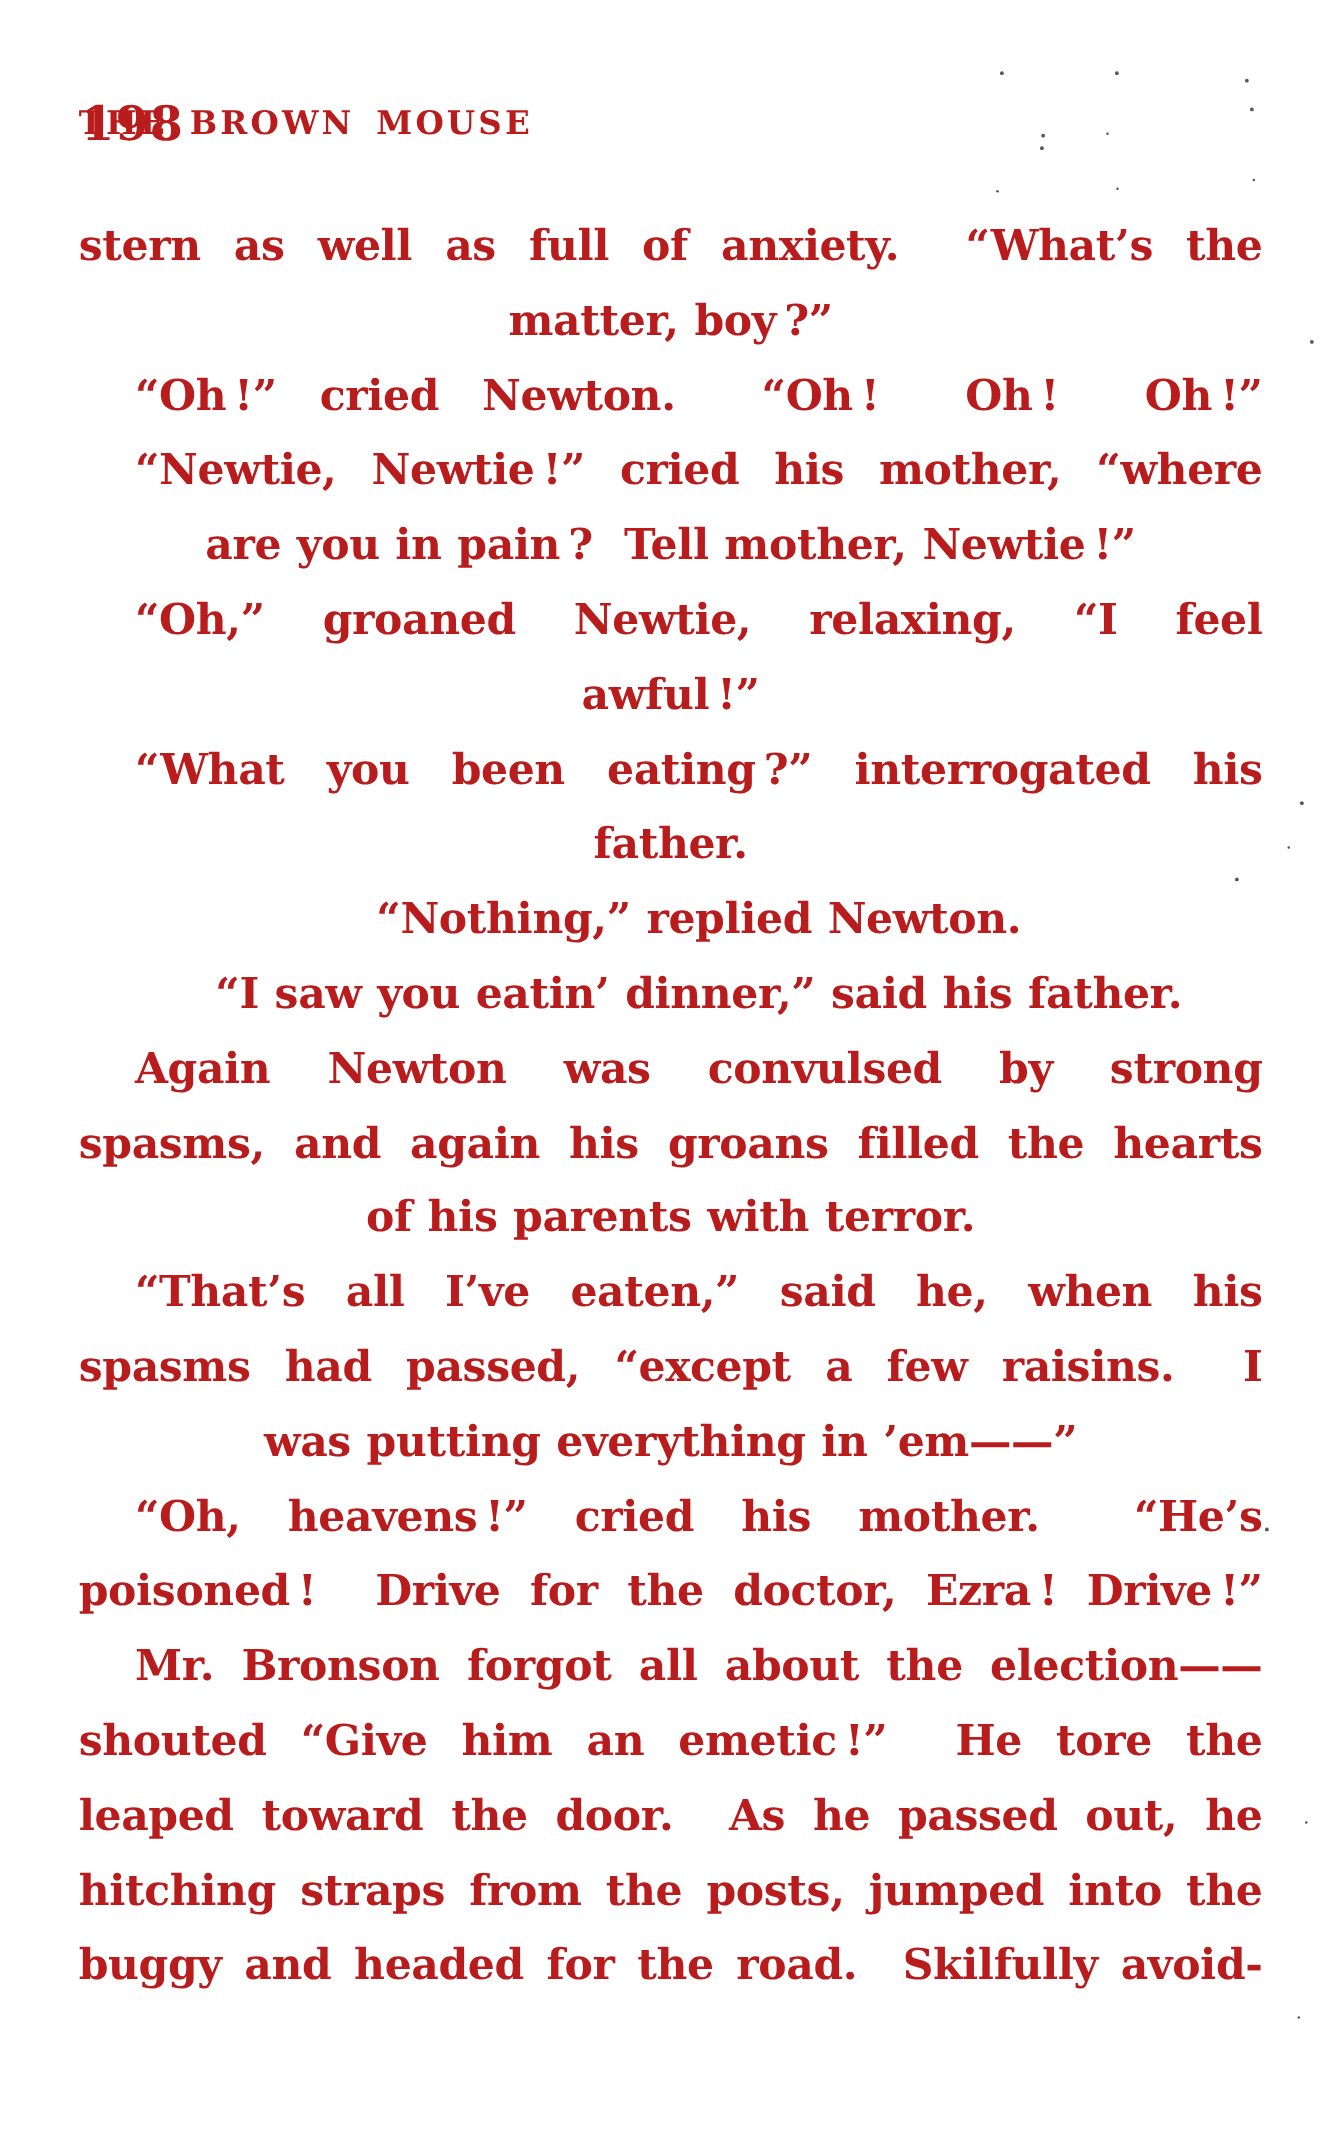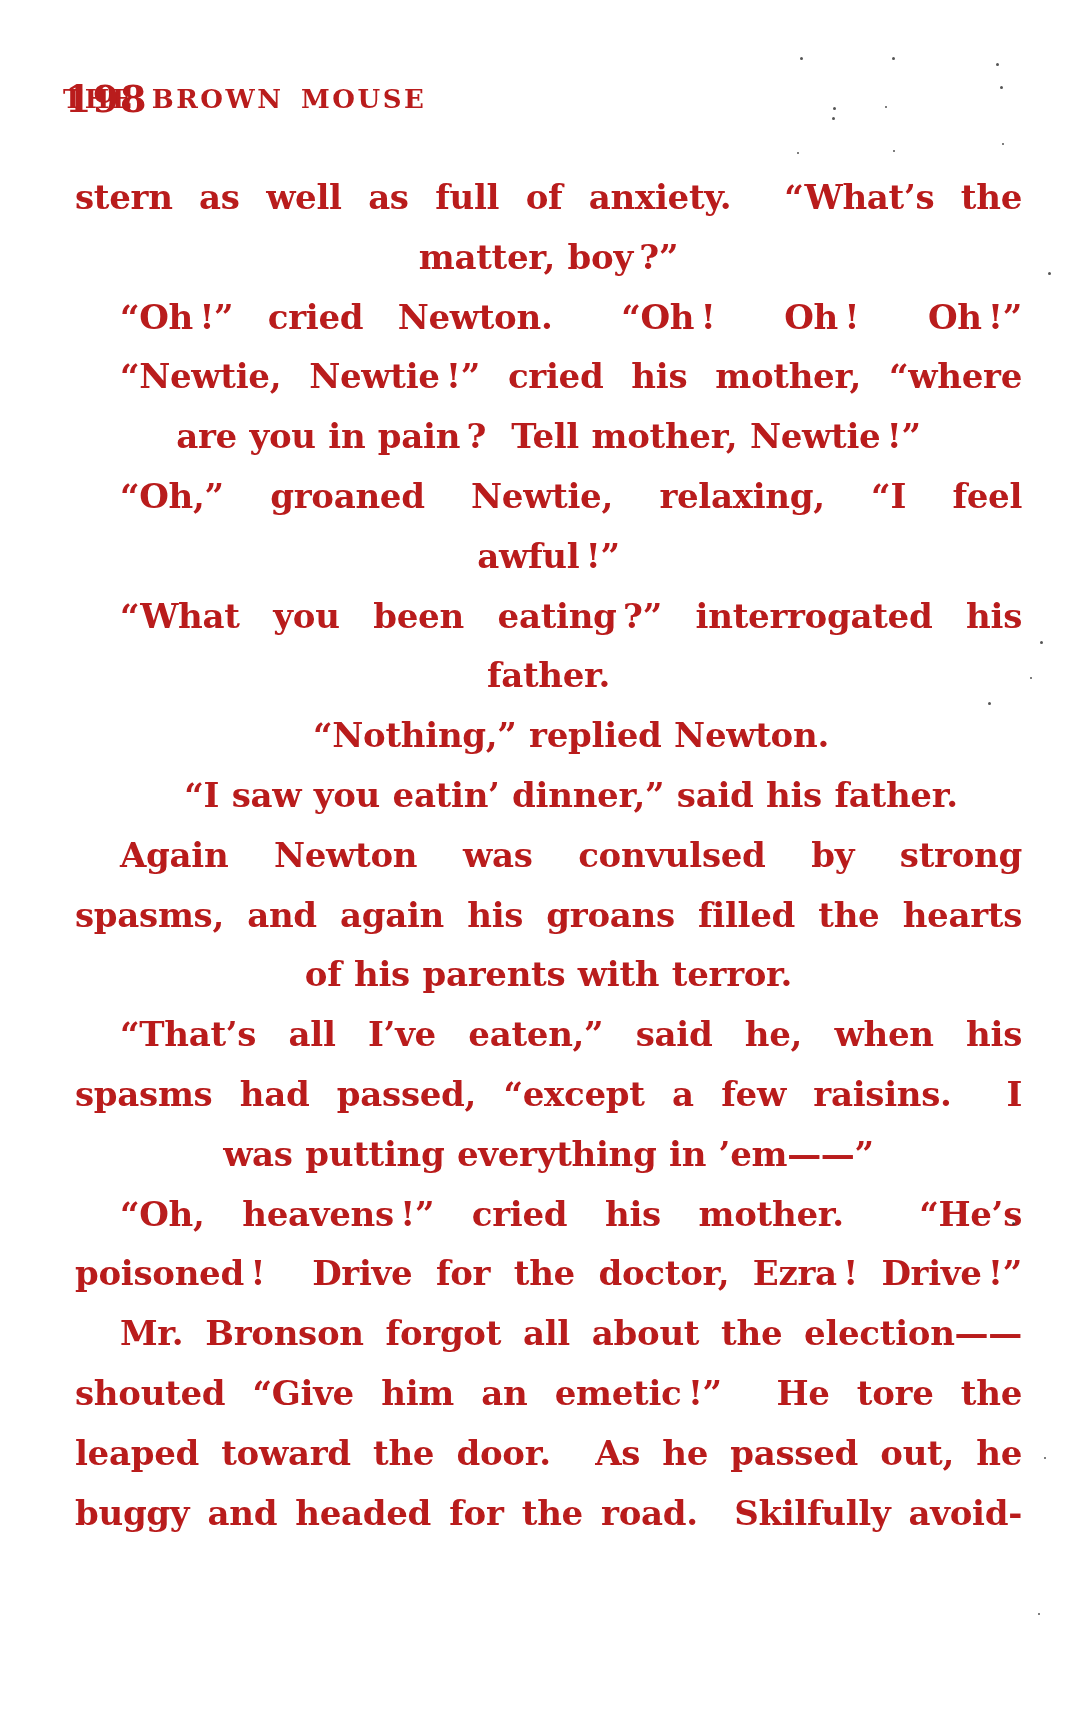--- a/index.html
+++ b/index.html
@@ -37,21 +37,21 @@
     display: block;
     text-align: left;
     font-size: 26px;
     letter-spacing: 2.5px;
     word-spacing: 6px;
     line-height: 46px;
   }
   
   .page-body {
     position: absolute;
-    left: 75px;
+    left: 63px;
     top: 168px;
     width: 947px;
   }
   .line {
     font-size: 34px;
     line-height: 59.8px;
     letter-spacing: -0.3px;
     word-spacing: 1px;
     text-align: justify;
     text-align-last: justify;
@@ -99,20 +99,21 @@
       <div class="line">spasms, and again his groans filled the hearts</div>
       <div class="line no-just">of his parents with terror.</div>
       <div class="line indent">“That’s all I’ve eaten,” said he, when his</div>
       <div class="line">spasms had passed, “except a few raisins.&nbsp; I</div>
       <div class="line no-just">was putting everything in ’em——”</div>
       <div class="line indent">“Oh, heavens !” cried his mother.&nbsp; “He’s</div>
       <div class="line">poisoned !&nbsp; Drive for the doctor, Ezra ! Drive !”</div>
       <div class="line indent">Mr. Bronson forgot all about the election——</div>
       <div class="line">shouted “Give him an emetic !”&nbsp; He tore the</div>
       <div class="line">leaped toward the door.&nbsp; As he passed out, he</div>
+      <div class="line">hitching straps from the posts, jumped into the</div>
       <div class="line">buggy and headed for the road.&nbsp; Skilfully avoid-</div>
     </main>
 
   <div id="specks">
       <div class="speck" style="left: 800px; top: 57px; width: 3px; height: 3px;"></div>
       <div class="speck" style="left: 892px; top: 57px; width: 3px; height: 3px;"></div>
       <div class="speck" style="left: 996px; top: 63px; width: 3px; height: 3px;"></div>
       <div class="speck" style="left: 1000px; top: 86px; width: 3px; height: 3px;"></div>
       <div class="speck" style="left: 833px; top: 107px; width: 3px; height: 3px;"></div>
       <div class="speck" style="left: 885px; top: 106px; width: 2px; height: 2px;"></div>

